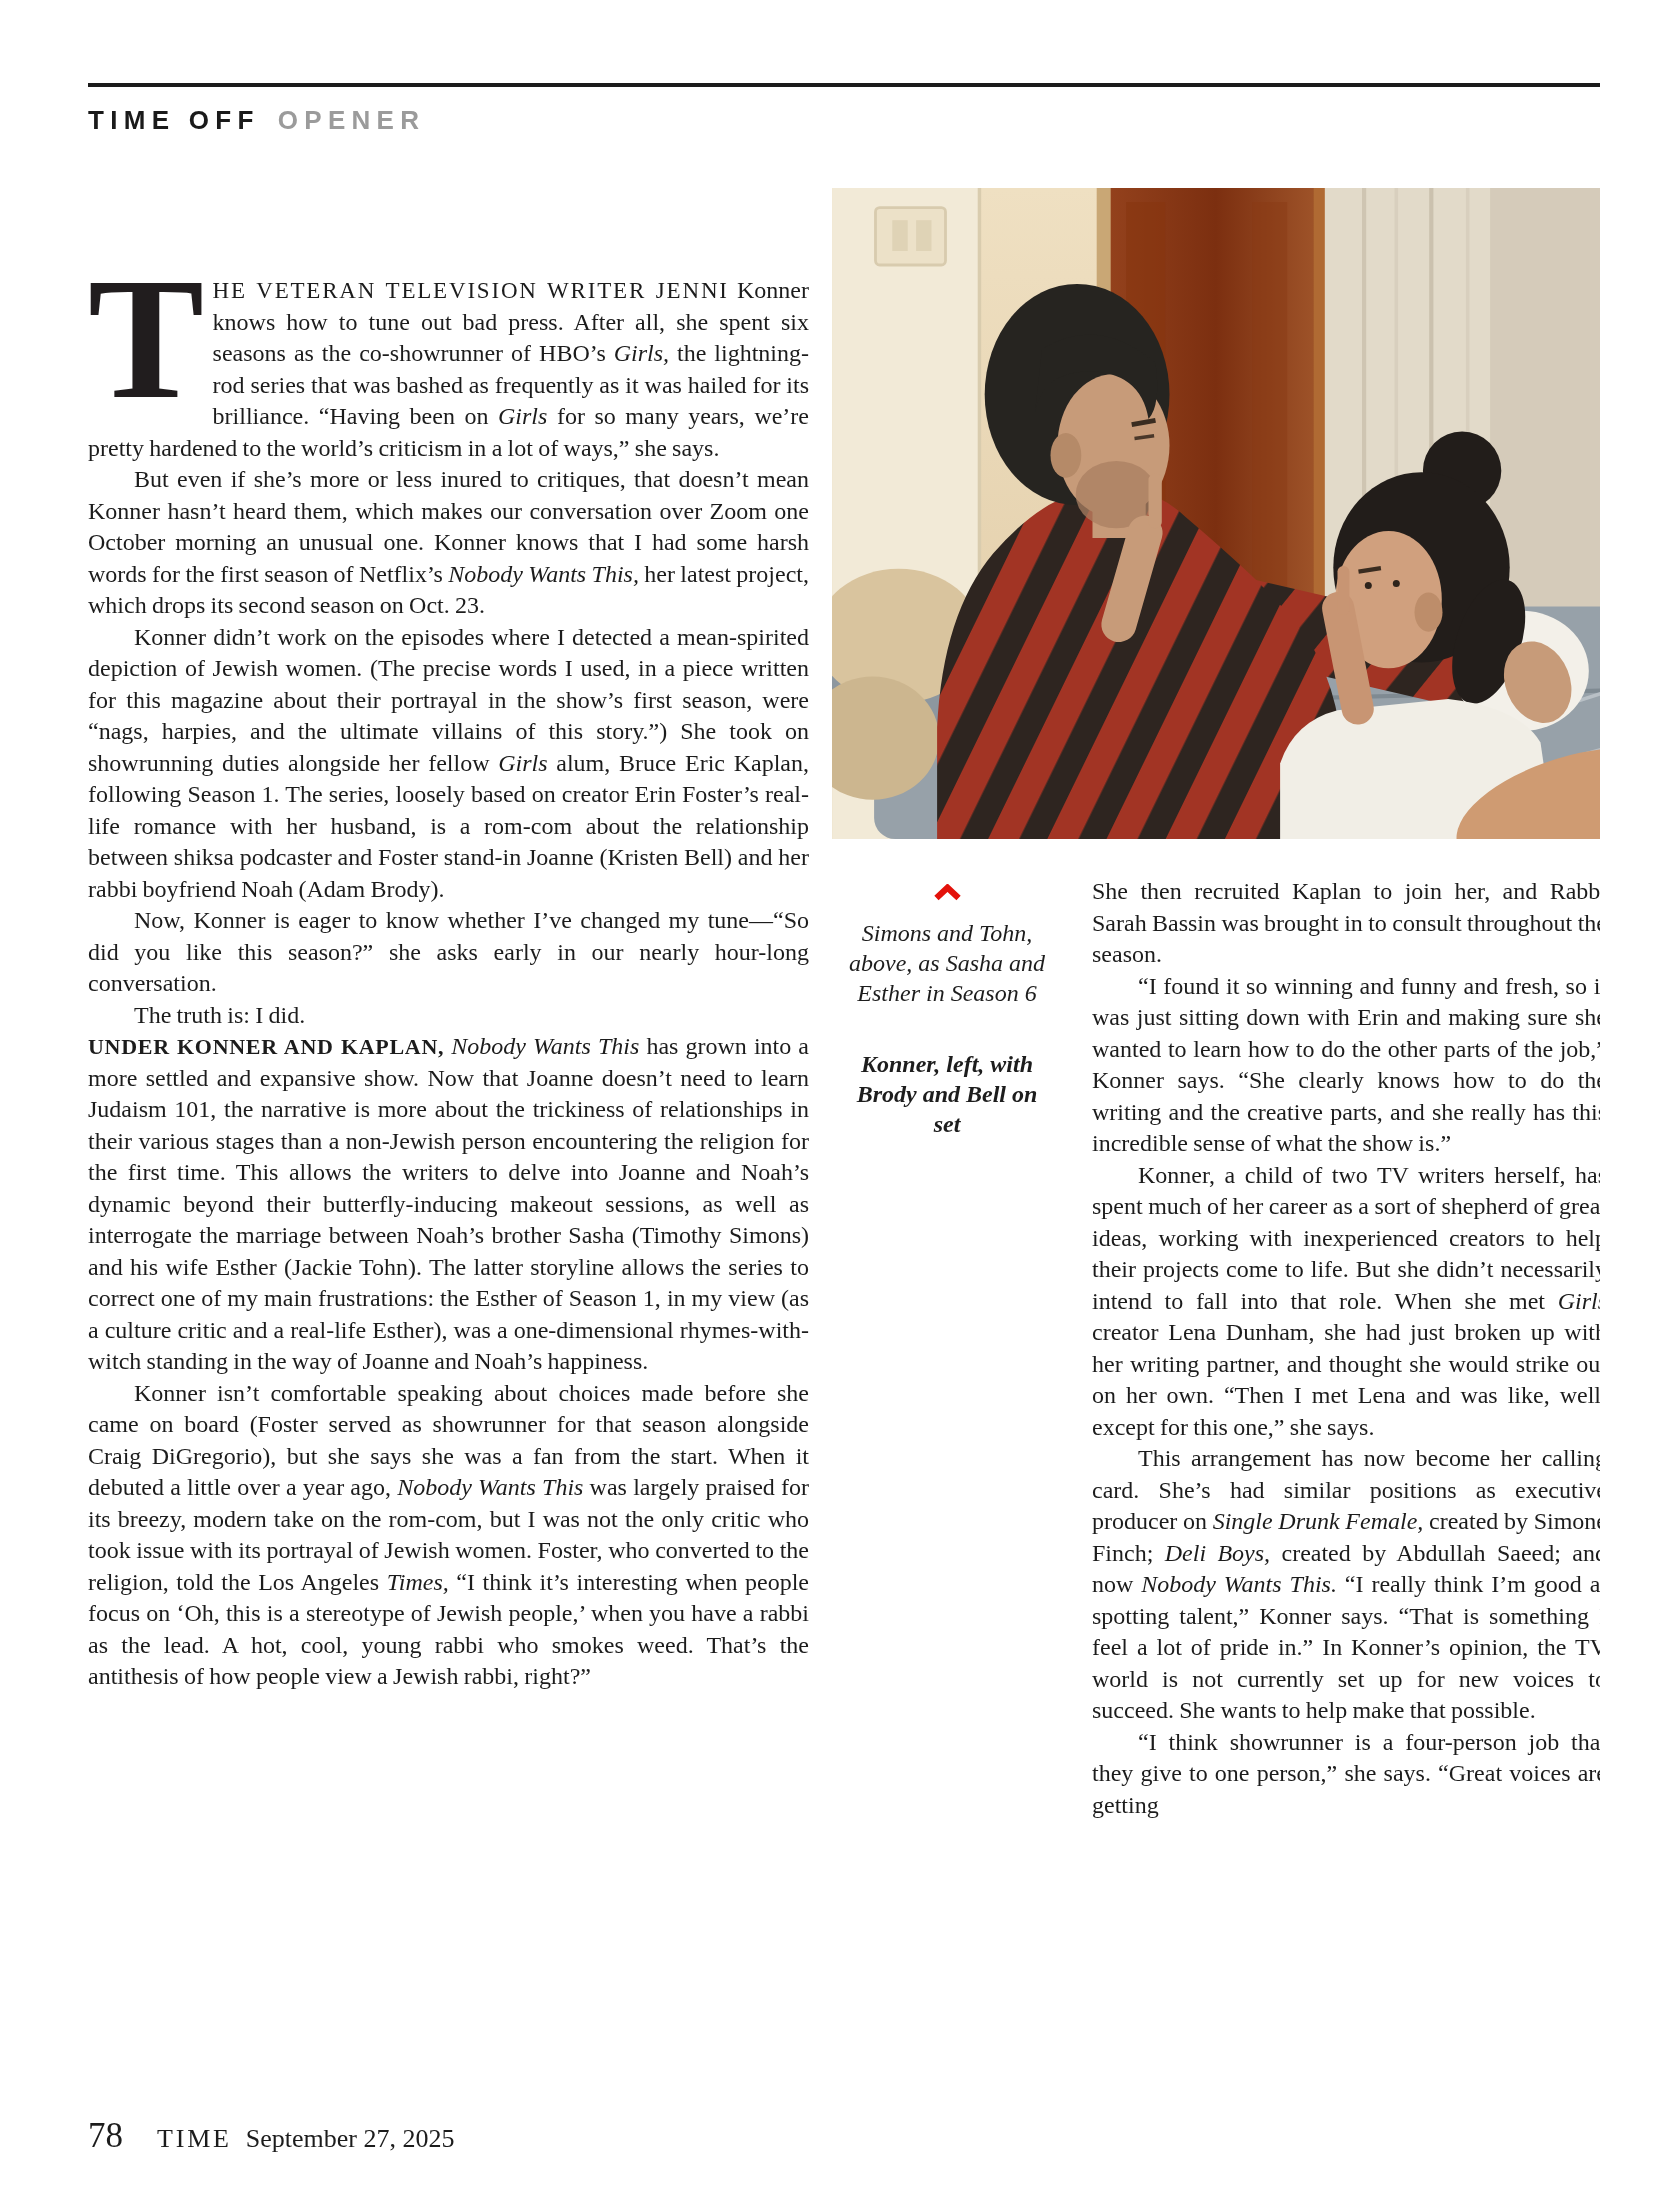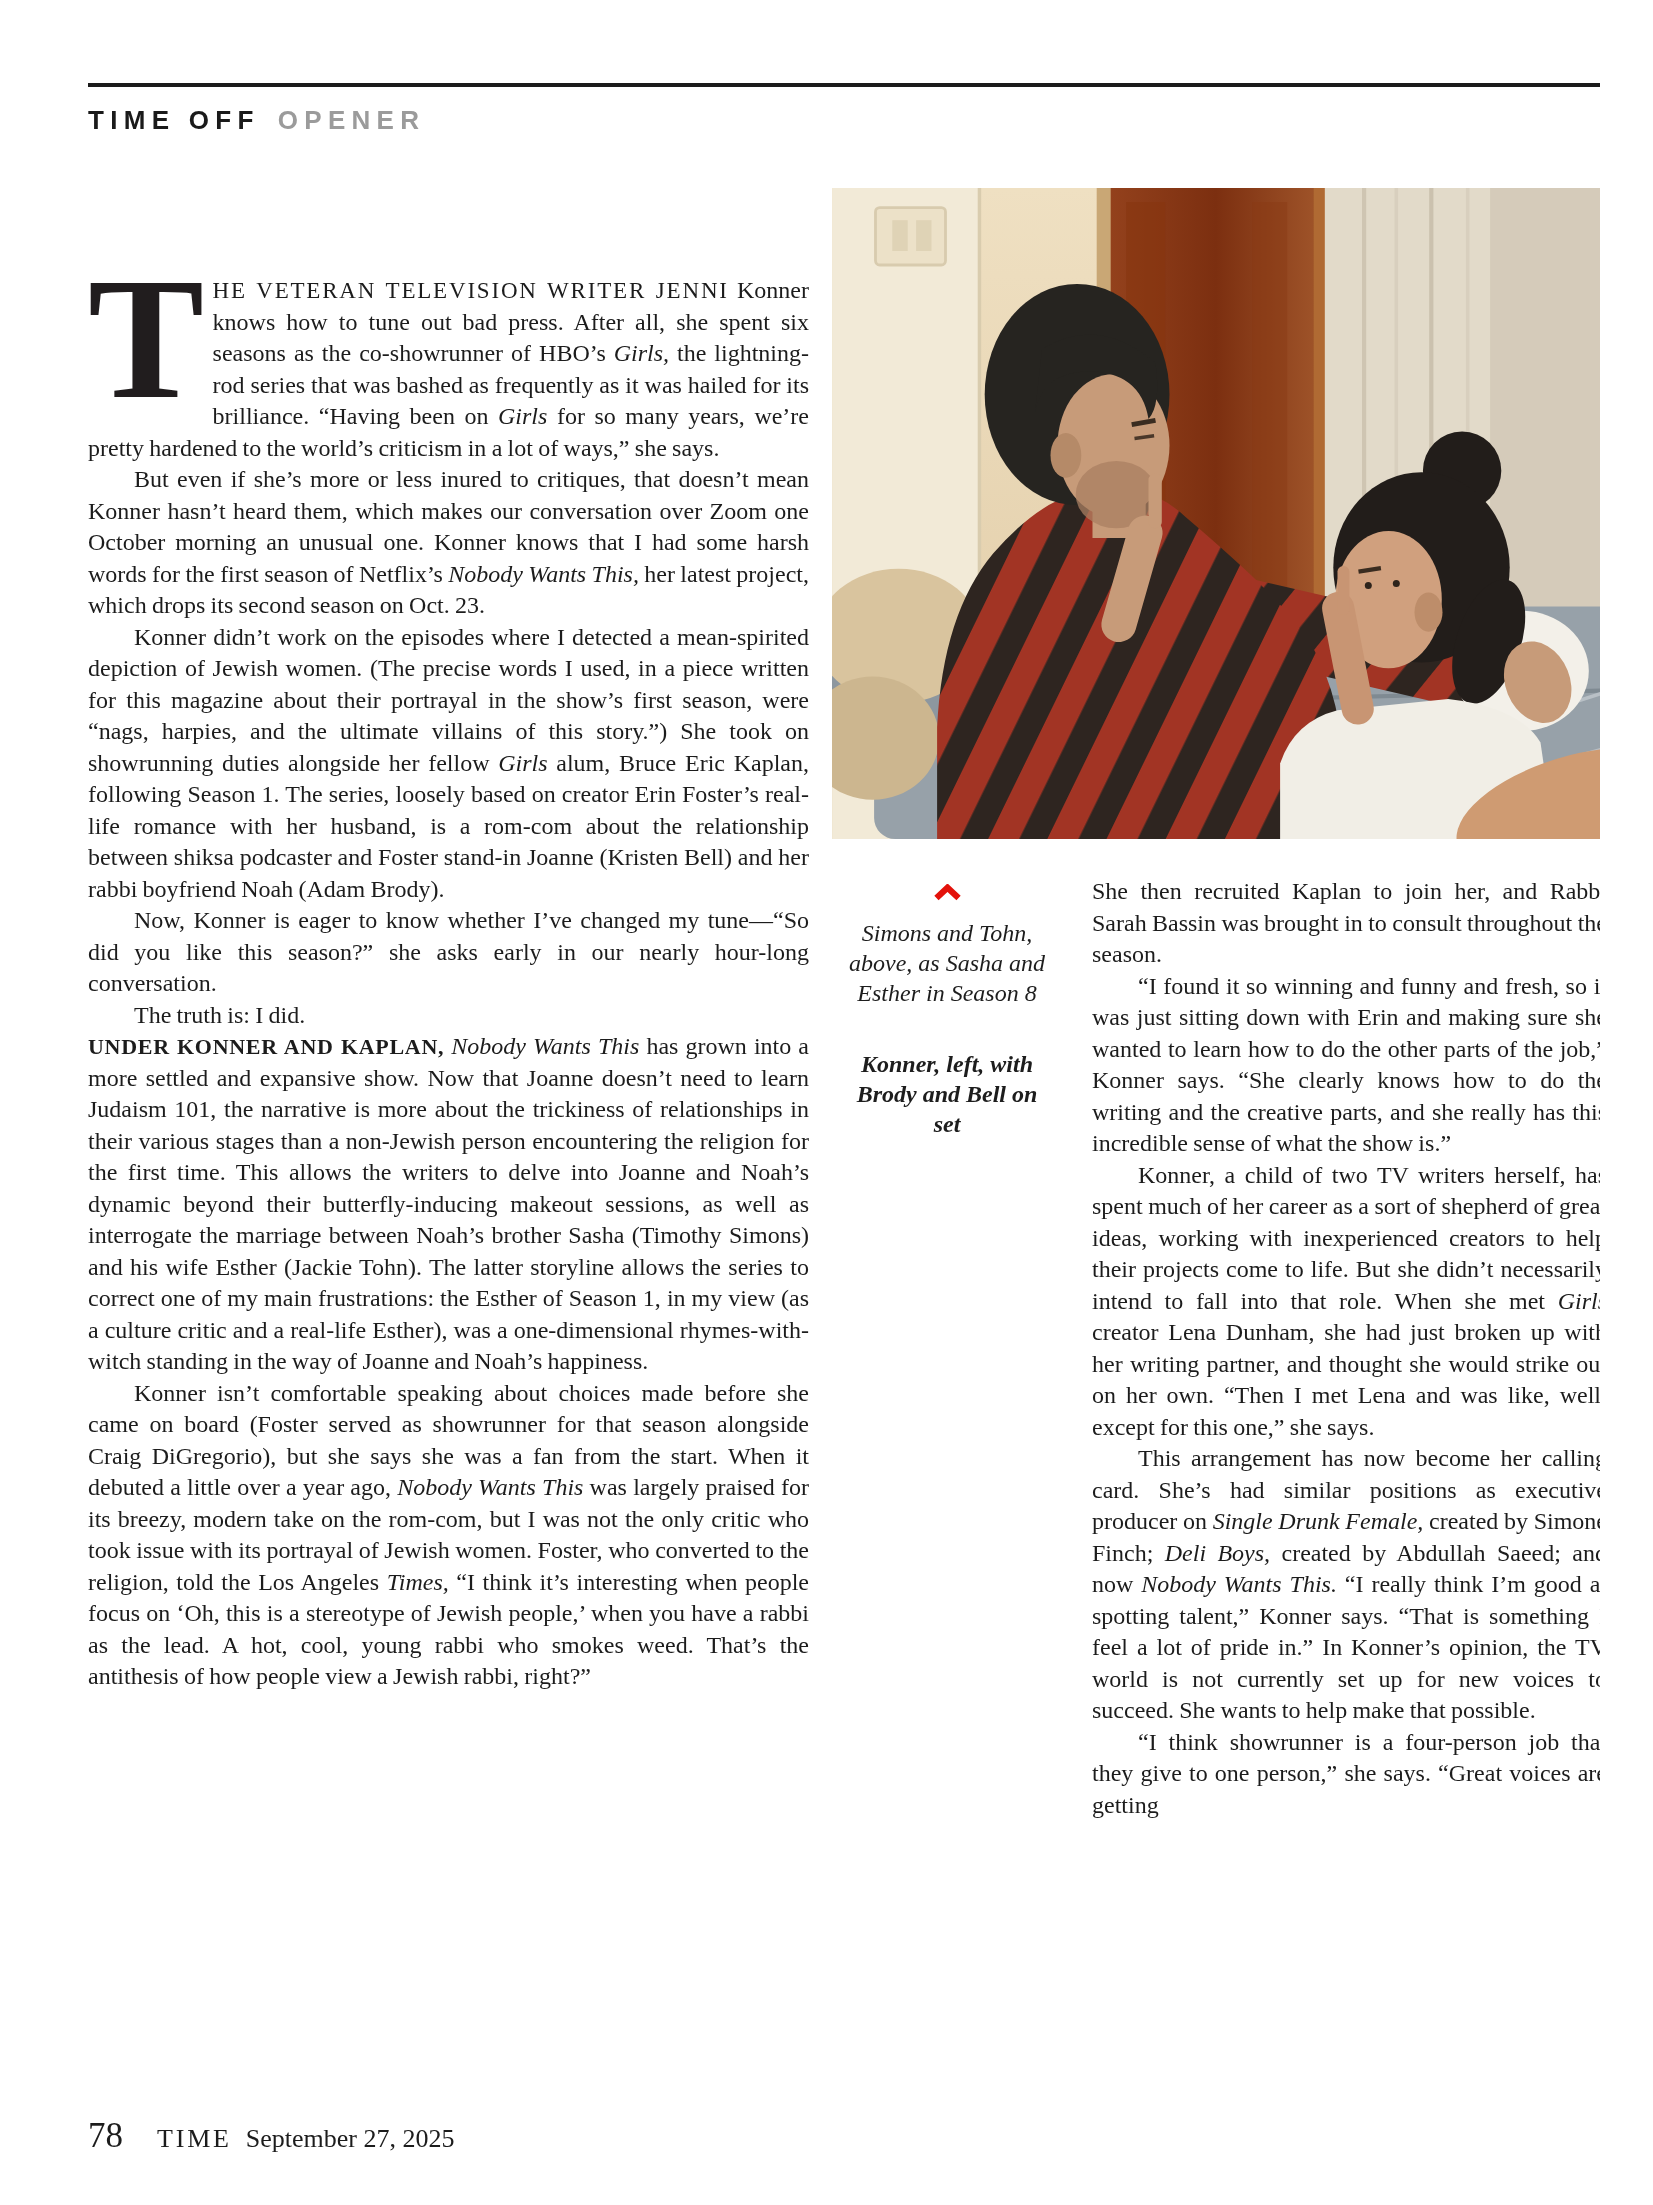--- a/index.html
+++ b/index.html
@@ -132,21 +132,21 @@
         <rect x="722" y="540" width="17" height="70" rx="8" fill="#c89573"></rect>
         <ellipse cx="1008" cy="706" rx="46" ry="60" fill="#c79b79" transform="rotate(-22 1008 706)"></ellipse>
       </g>
     </svg>
   </div>
 
   <div class="caption">
     <svg class="caret" width="29" height="17" viewBox="0 0 42 24">
       <path d="M5 20 L21 5 L37 20" fill="none" stroke="#e3120b" stroke-width="9"></path>
     </svg>
-    <div>Simons and Tohn, above, as Sasha and Esther in Season 8</div>
+    <div>Simons and Tohn, above, as Sasha and Esther in Season 6</div>
     <div class="cap2">Konner, left, with Brody and Bell on set</div>
   </div>
 
   <div class="col col1">
     <span class="dropcap">T</span>
     <div>
         <p><span class="lead-caps">HE VETERAN TELEVISION WRITER JENNI</span> Konner knows how to tune out bad press. After all, she spent six seasons as the co-showrunner of HBO’s <i>Girls,</i> the lightning-rod series that was bashed as frequently as it was hailed for its brilliance. “Having been on <i>Girls</i> for so many years, we’re pretty hardened to the world’s criticism in a lot of ways,” she says.</p>
         <p>But even if she’s more or less inured to critiques, that doesn’t mean Konner hasn’t heard them, which makes our conversation over Zoom one October morning an unusual one. Konner knows that I had some harsh words for the first season of Netflix’s <i>Nobody Wants This,</i> her latest project, which drops its second season on Oct. 23.</p>
         <p>Konner didn’t work on the episodes where I detected a mean-spirited depiction of Jewish women. (The precise words I used, in a piece written for this magazine about their portrayal in the show’s first season, were “nags, harpies, and the ultimate villains of this story.”) She took on showrunning duties alongside her fellow <i>Girls</i> alum, Bruce Eric Kaplan, following Season 1. The series, loosely based on creator Erin Foster’s real-life romance with her husband, is a rom-com about the relationship between shiksa podcaster and Foster stand-in Joanne (Kristen Bell) and her rabbi boyfriend Noah (Adam Brody).</p>
         <p>Now, Konner is eager to know whether I’ve changed my tune—“So did you like this season?” she asks early in our nearly hour-long conversation.</p>

